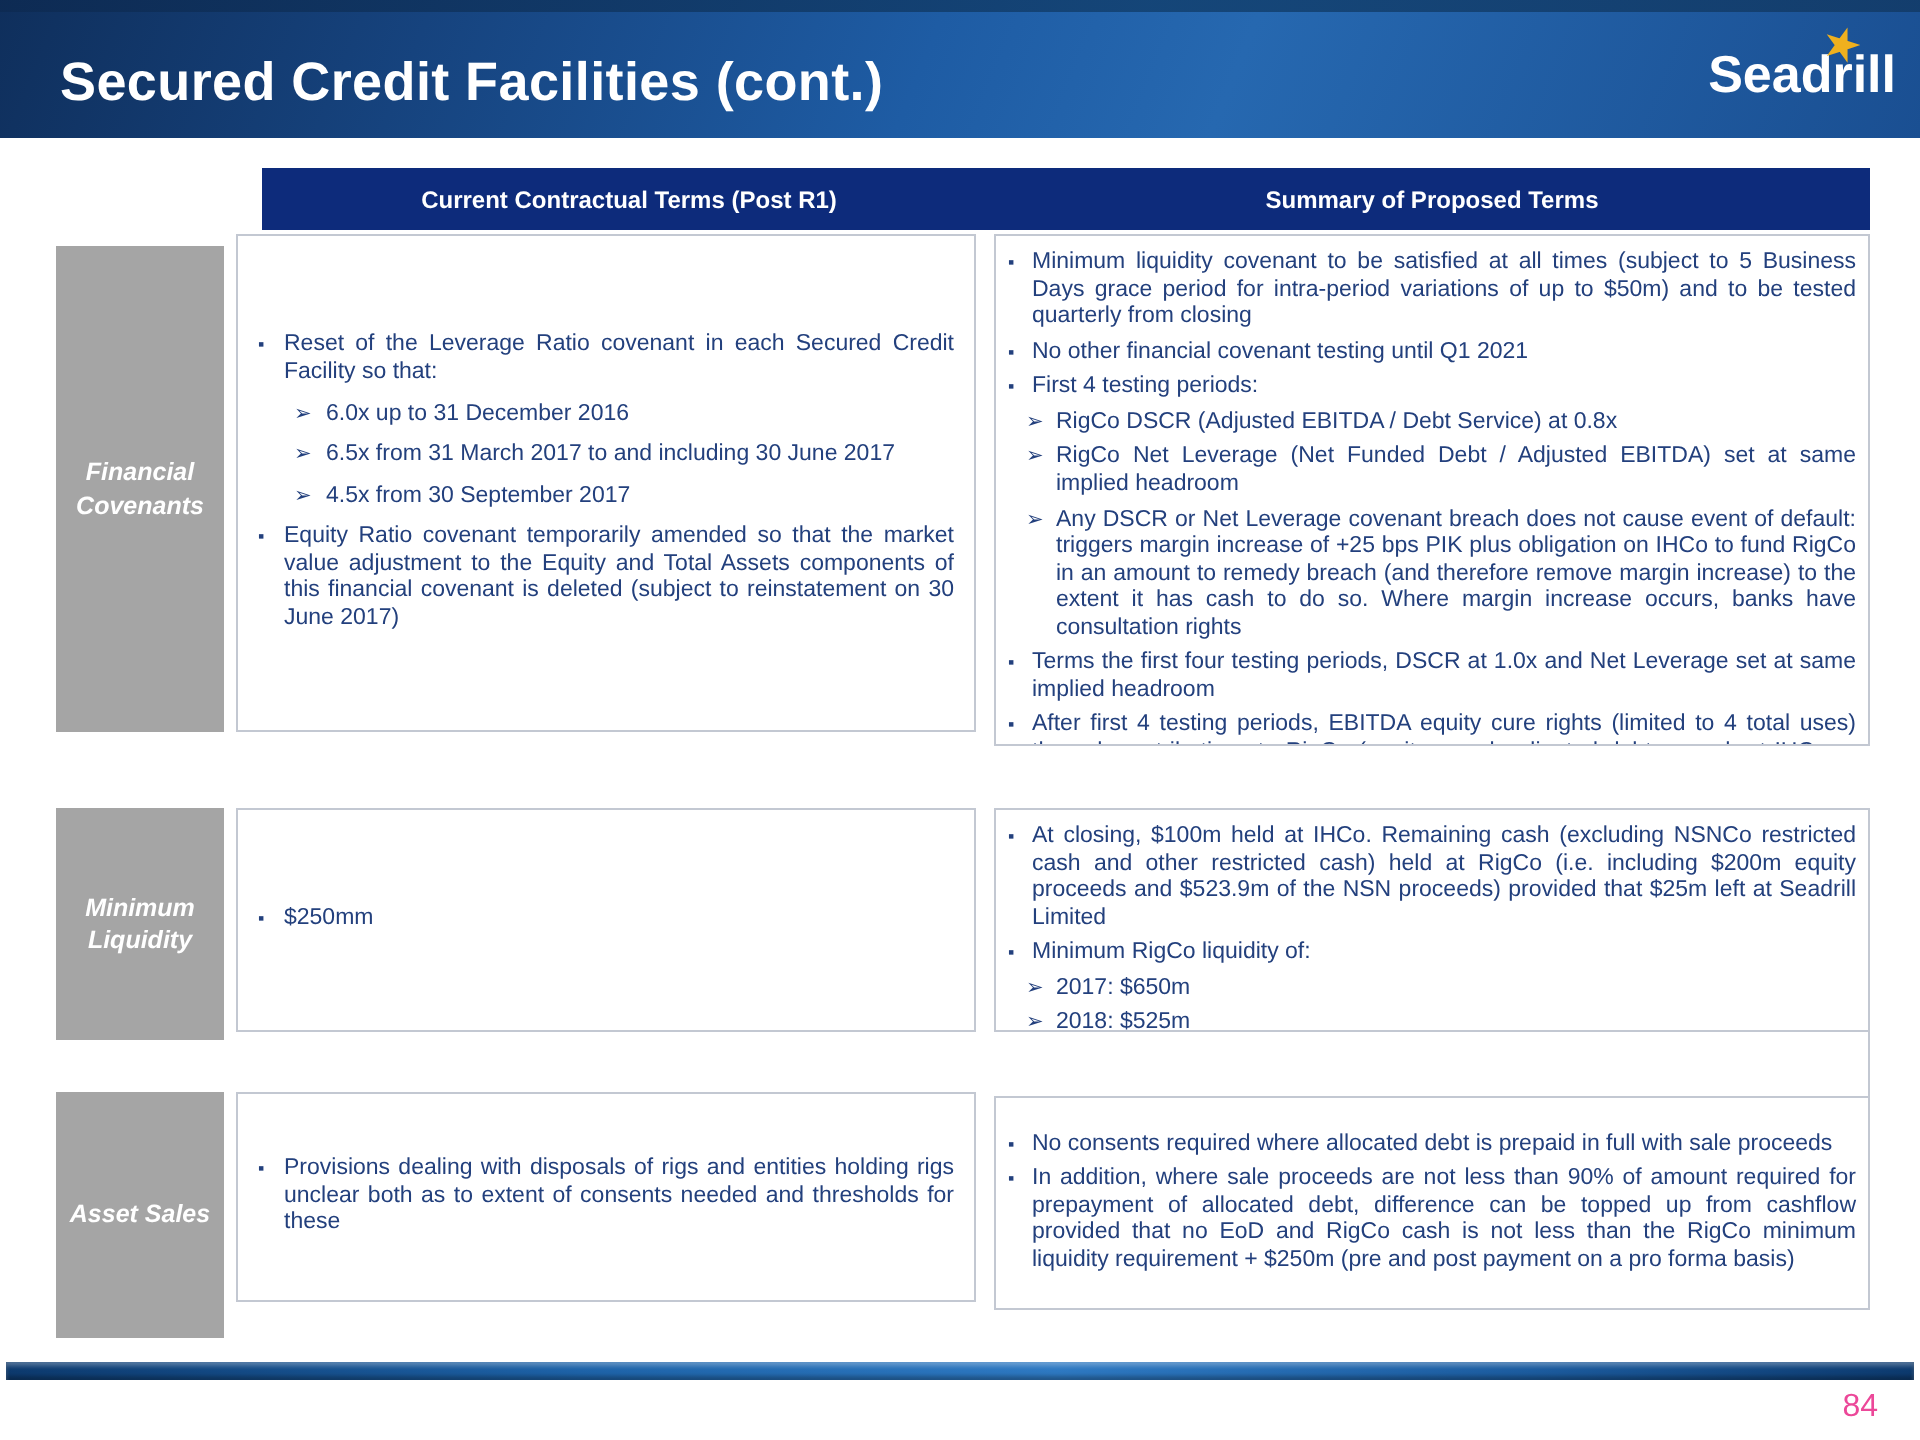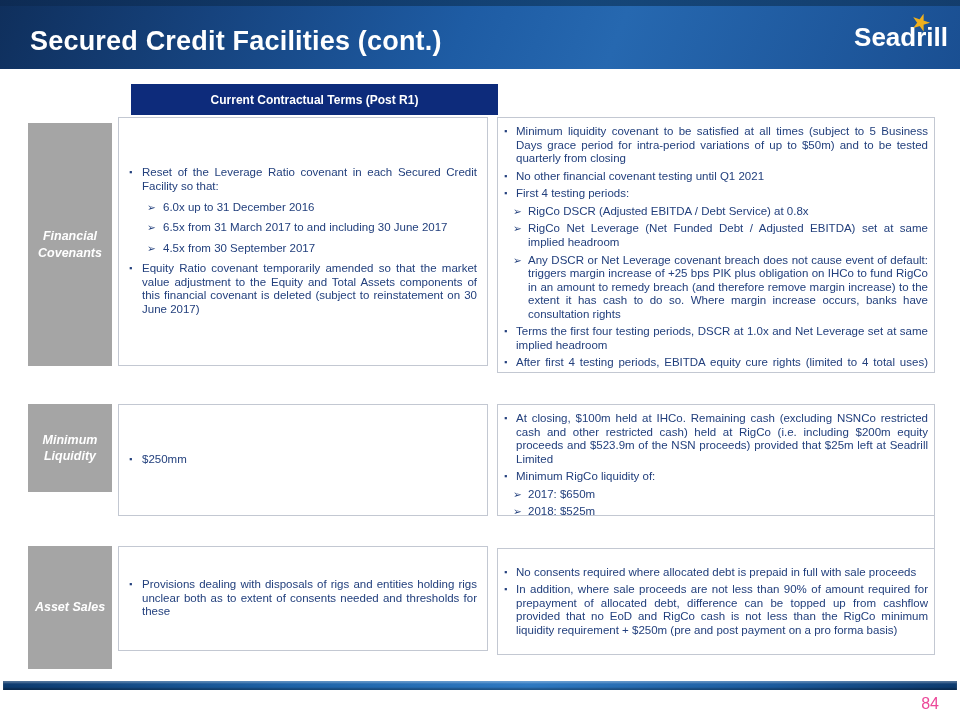--- a/index.html
+++ b/index.html
@@ -49,21 +49,21 @@
 
   
   .rowlabel {
     position: absolute; left: 28px; width: 84px;
     background: #A5A5A5; color: #ffffff;
     font-size: 12.5px; font-weight: bold; line-height: 1.3;
     display: flex; align-items: center; justify-content: center;
     text-align: center; box-sizing: border-box; padding: 2px; font-style: italic;
   }
   #rowlabel-0 { top: 123px; height: 243px; }
-  #rowlabel-1 { top: 404px; height: 88px; }
+  #rowlabel-1 { top: 404px; height: 116px; }
   #rowlabel-2 { top: 546px; height: 123px; }
 
   
   .cell {
     position: absolute; background: #ffffff;
     border: 1px solid #C3C8D2; box-sizing: border-box;
     color: #23407D; font-size: 11.5px; line-height: 1.18;
     display: flex; flex-direction: column; overflow: hidden;
   }
   .cell.vcenter { justify-content: center; }
@@ -115,20 +115,21 @@
 
   <div class="banner">
     <div class="slide-title">Secured Credit Facilities (cont.)</div>
     <div class="logo">
       <span>Seadrill</span>
       <span class="star">★</span>
     </div>
   </div>
 
   <div class="colhead" id="colhead-current">Current Contractual Terms (Post R1)</div>
+  <div class="colhead" id="colhead-proposed">Summary of Proposed Terms</div>
 
   <div class="rowlabel" id="rowlabel-0">Financial Covenants</div>
   <div class="rowlabel" id="rowlabel-1">Minimum Liquidity</div>
   <div class="rowlabel" id="rowlabel-2">Asset Sales</div>
 
   <div class="cell mid spread vcenter" id="cell-0-current">
       <div class="li b">
         <span class="mk">▪</span>
         <div class="tx">Reset of the Leverage Ratio covenant in each Secured Credit Facility so that:</div>
       </div>

